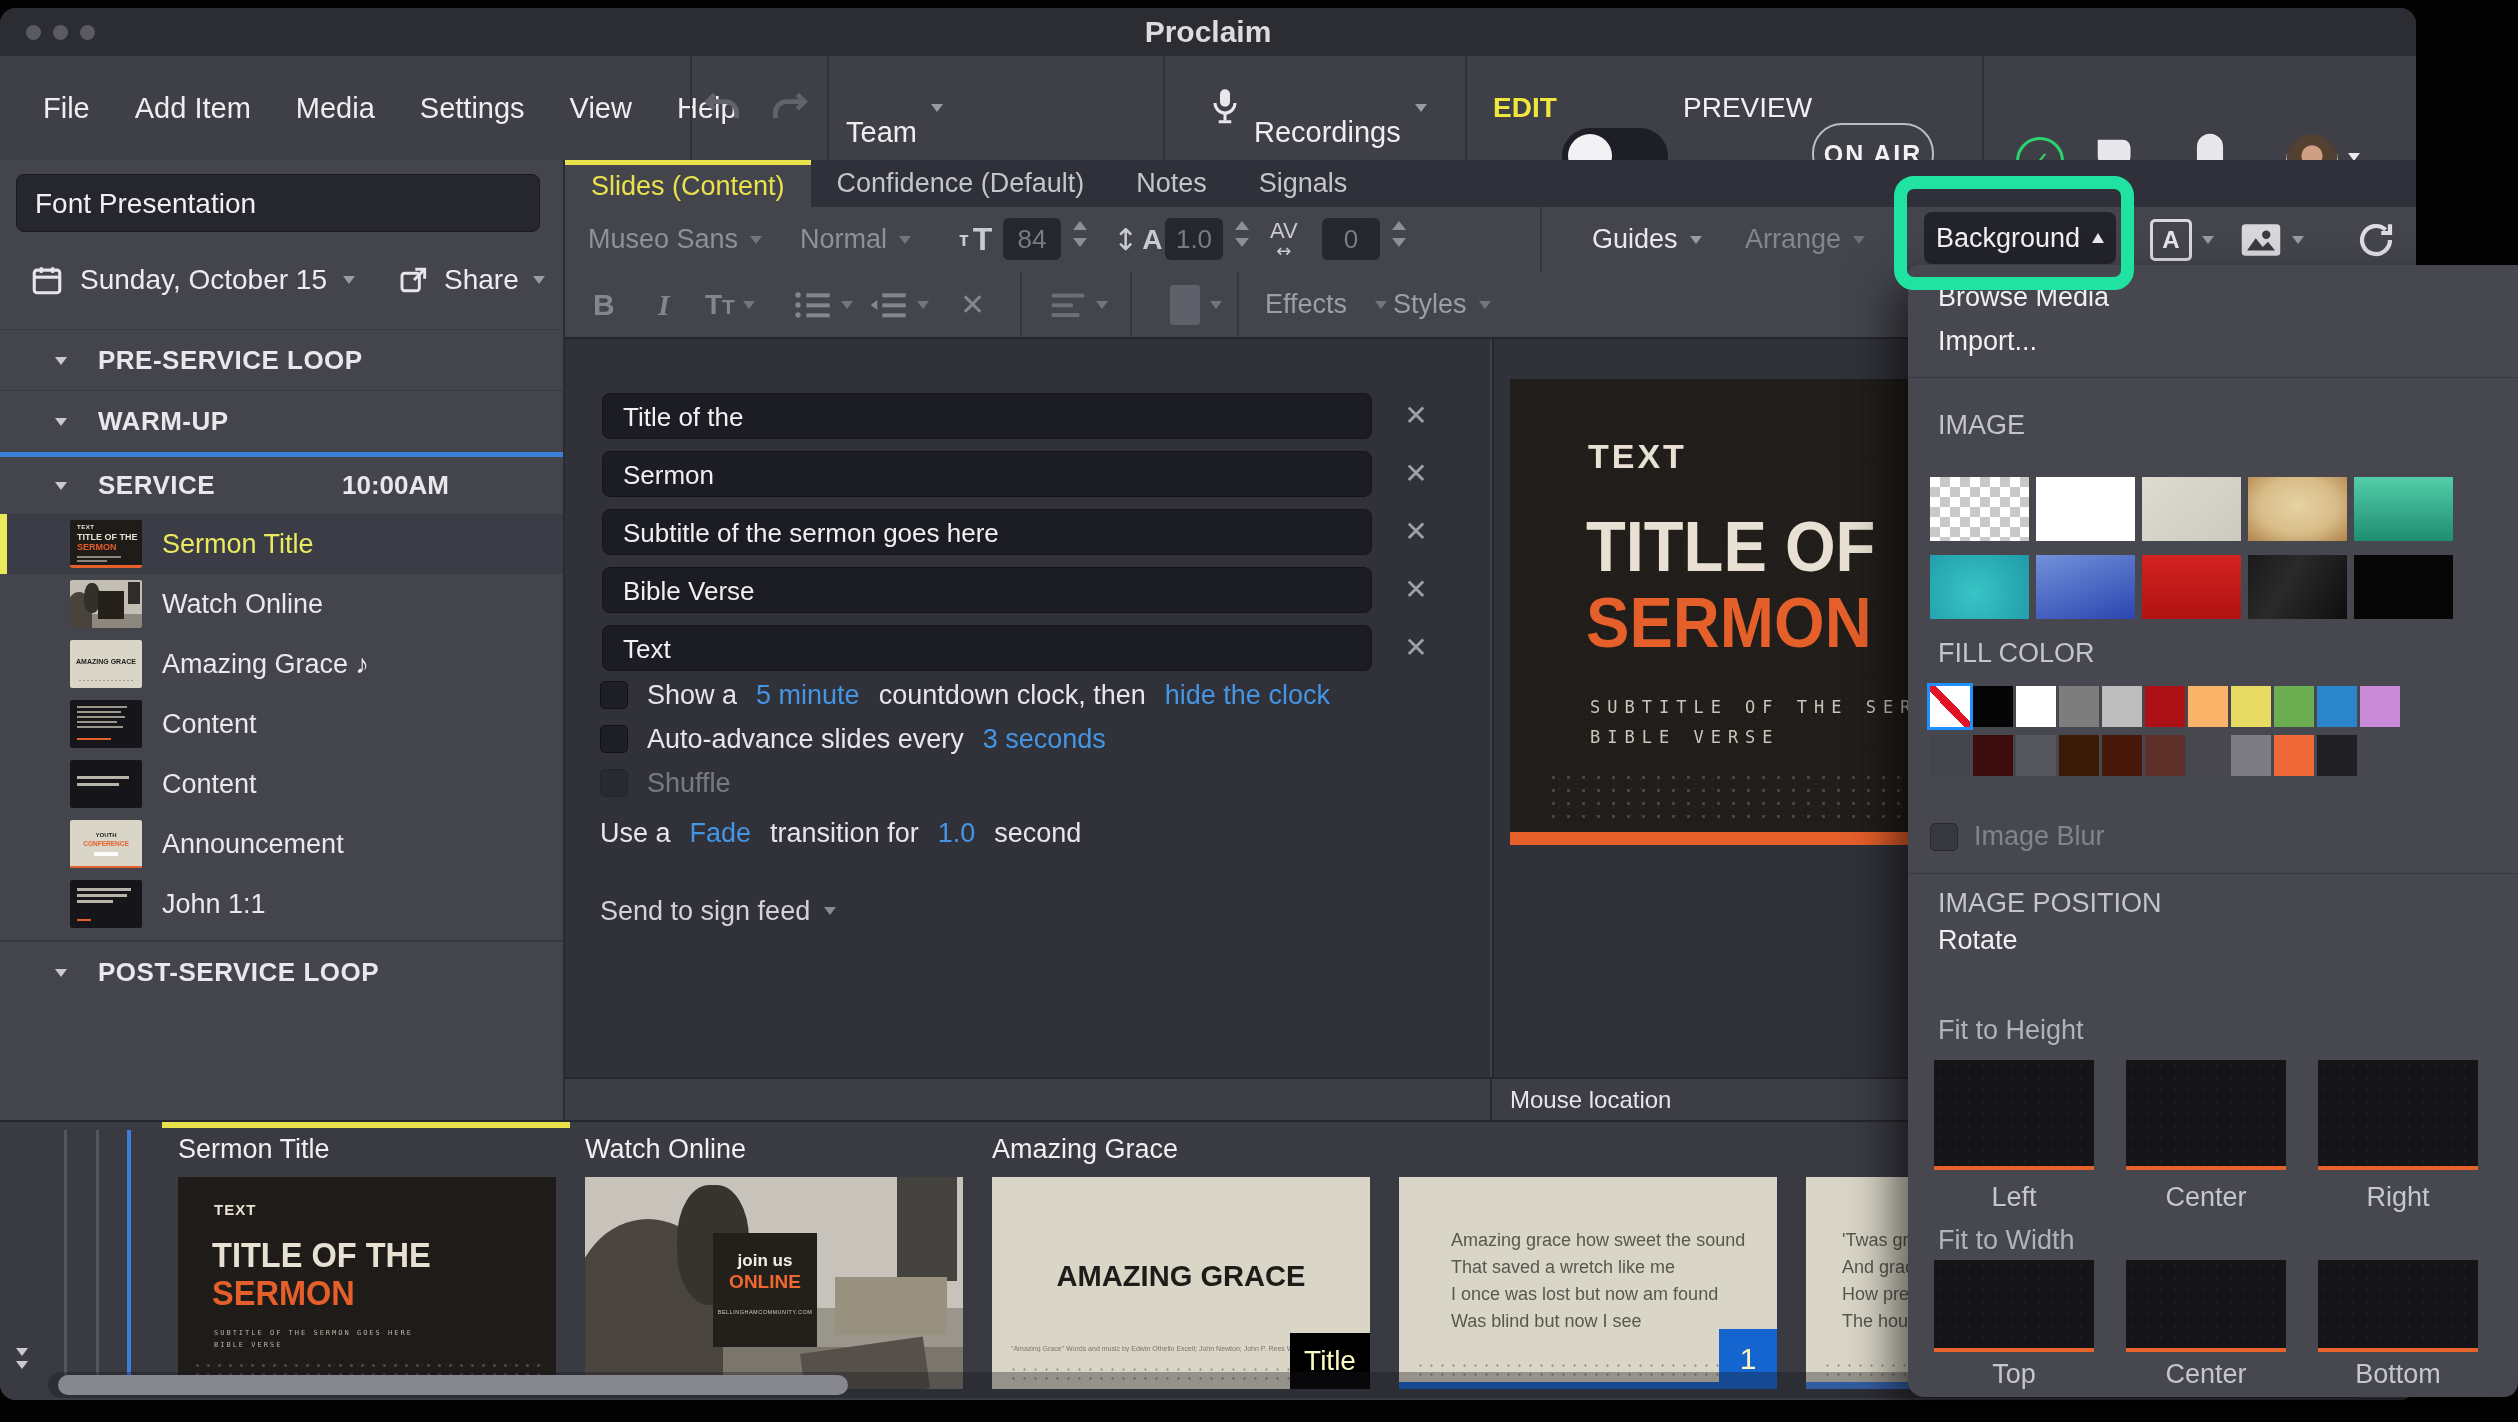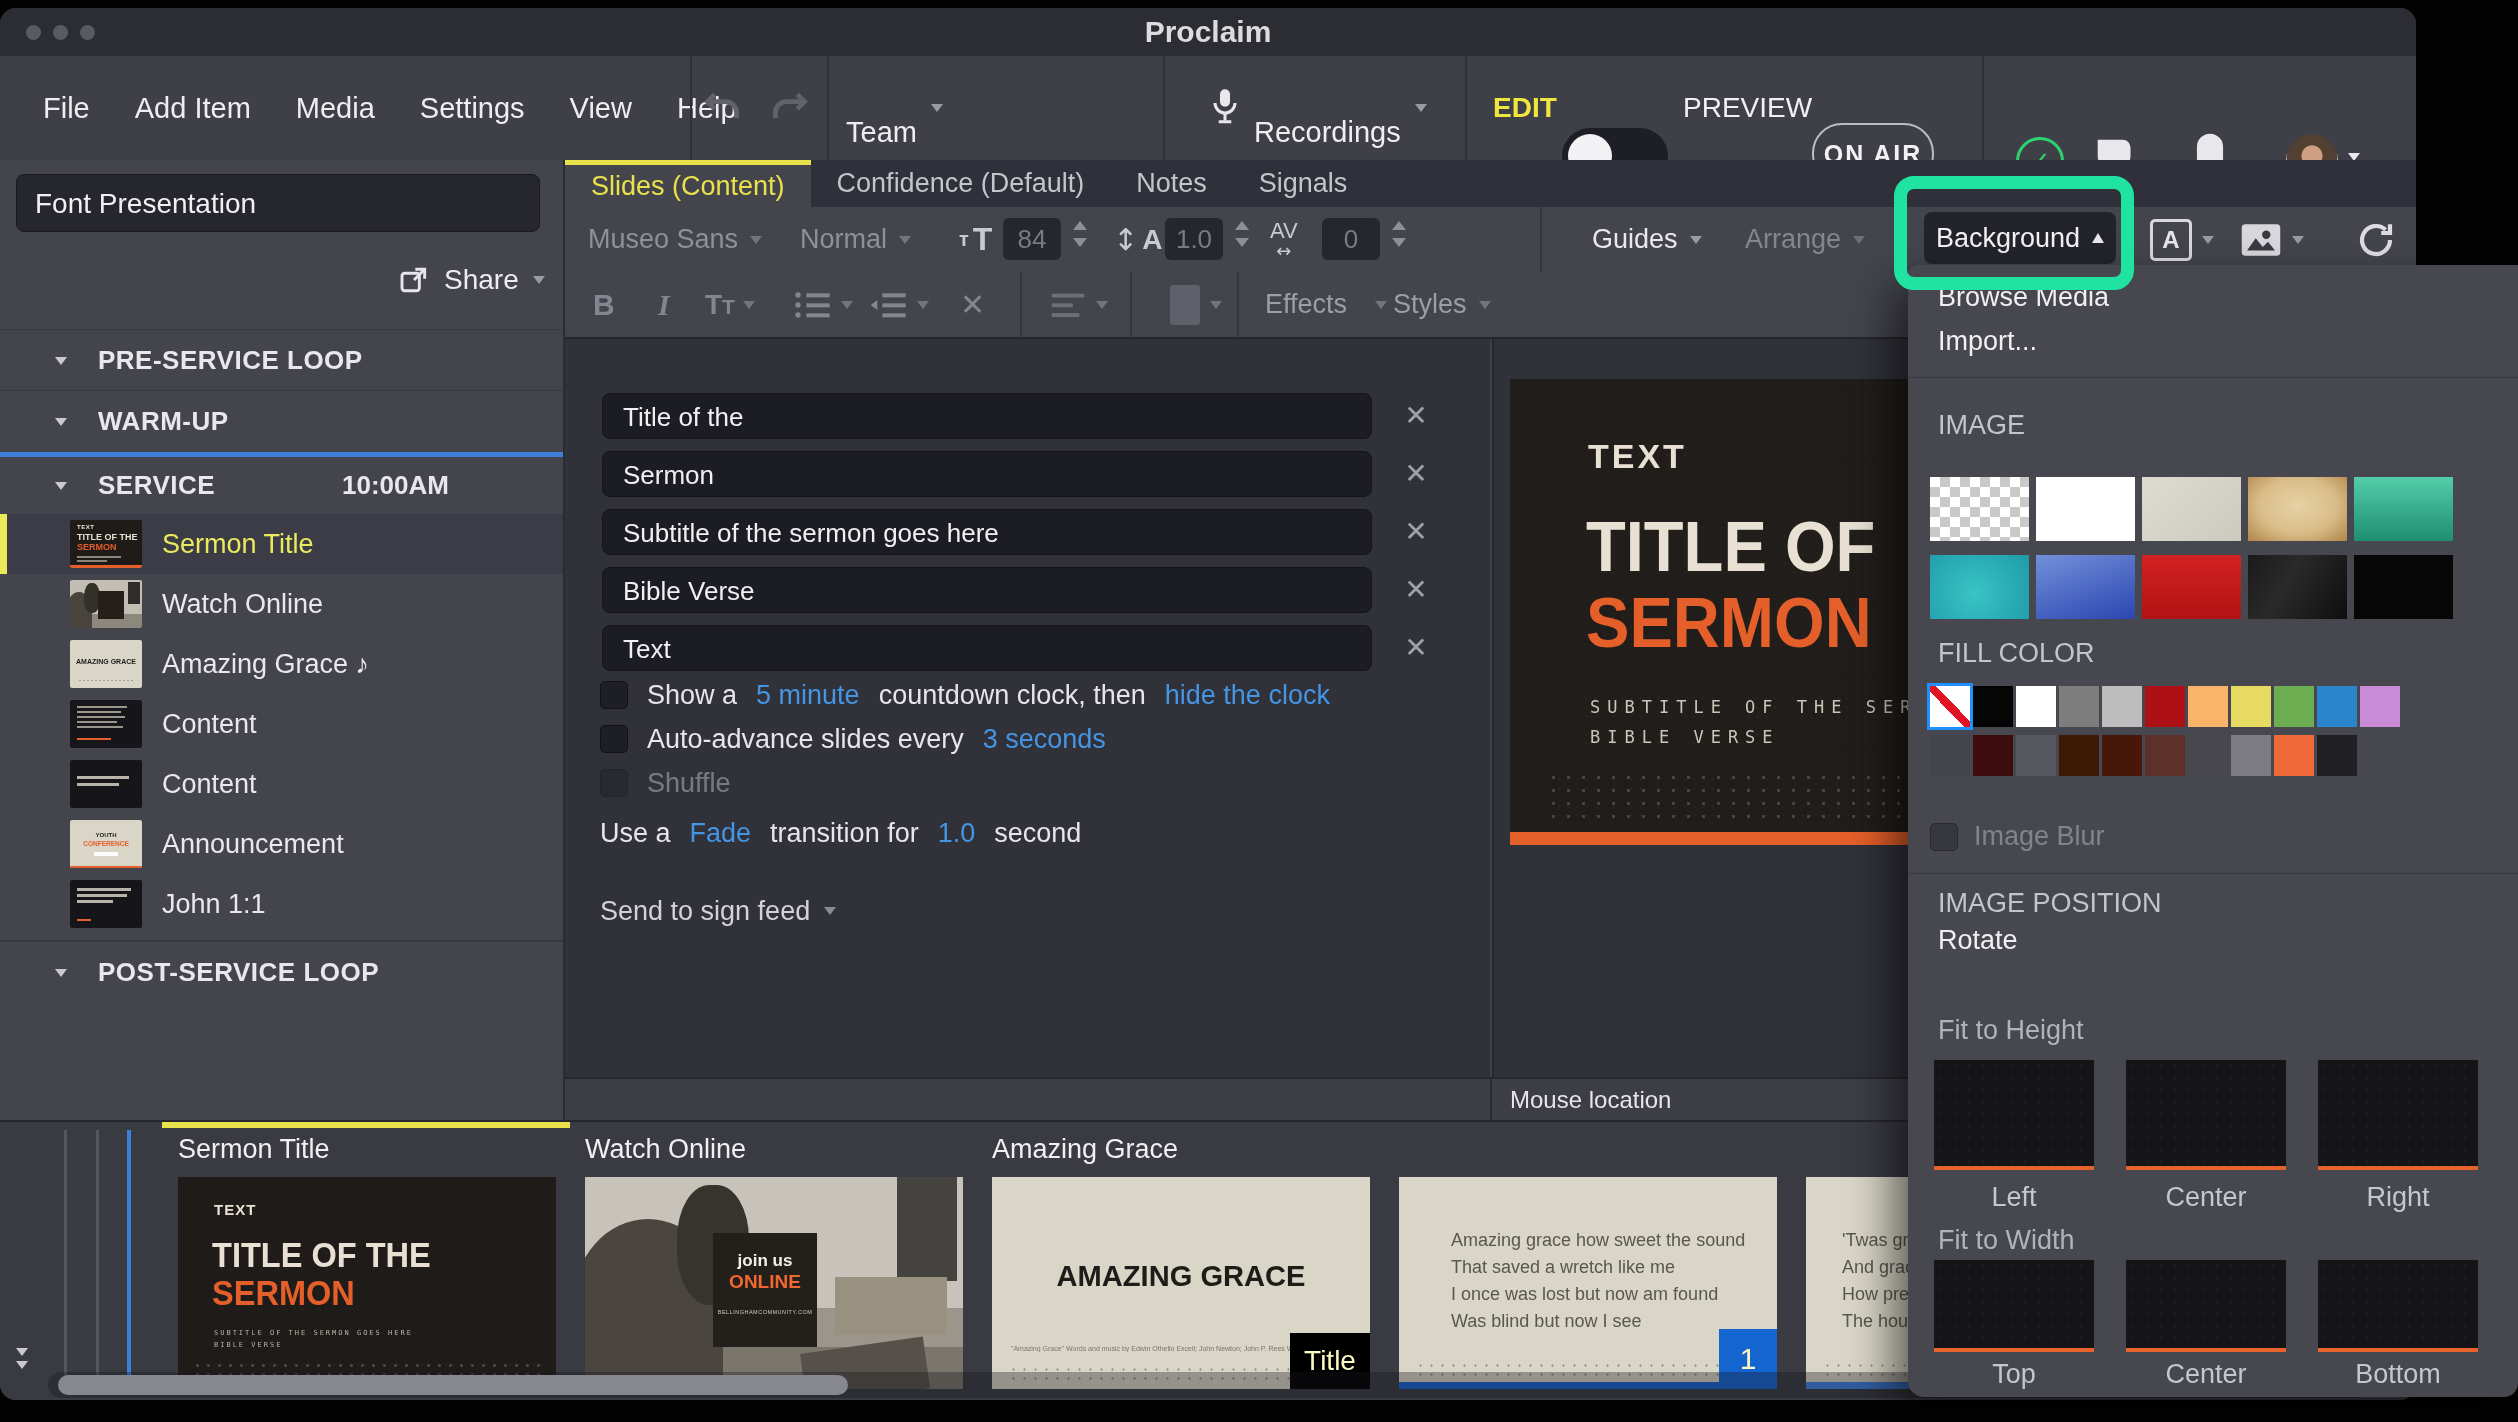--- a/index.html
+++ b/index.html
@@ -178,20 +178,32 @@
           </svg>
       </div>
       <div class="avatar"></div>
       <div class="abs" style="left:2348px;top:97px">
           <span class="tri-d tri-sm" style="color:#e8e8ec;display:block"></span>
         </div>
     </div>
 
     <div class="sidebar">
       <div class="namebox">Font Presentation</div>
+      <div class="hstack" style="left:30px;top:78px;height:84px;gap:16px">
+        <span>
+            <svg width="34" height="34" viewBox="0 0 24 24">
+              <rect x="3" y="5" width="18" height="16" rx="2" stroke="#e6e6ea" stroke-width="2.2" fill="none"></rect>
+              <line x1="3" y1="10" x2="21" y2="10" stroke="#e6e6ea" stroke-width="2.2"></line>
+              <line x1="8" y1="3" x2="8" y2="7" stroke="#e6e6ea" stroke-width="2.2"></line>
+              <line x1="16" y1="3" x2="16" y2="7" stroke="#e6e6ea" stroke-width="2.2"></line>
+            </svg>
+          </span>
+        <span style="font-size:28px;color:#ececf0">Sunday, October 15</span>
+        <span class="tri-d tri-sm" style="color:#9a9aa2"></span>
+      </div>
       <div class="hstack" style="left:398px;top:78px;height:84px;gap:14px">
         <span>
             <svg width="32" height="32" viewBox="0 0 24 24">
               <rect x="3" y="7" width="13" height="13" rx="2" stroke="#e6e6ea" stroke-width="2.2" fill="none"></rect>
               <path d="M13 4h7v7" stroke="#e6e6ea" stroke-width="2.2" fill="none"></path>
               <path d="M20 4l-8 8" stroke="#e6e6ea" stroke-width="2.2" fill="none"></path>
             </svg>
           </span>
         <span style="font-size:28px;color:#ececf0">Share</span>
         <span class="tri-d tri-sm" style="color:#9a9aa2"></span>

